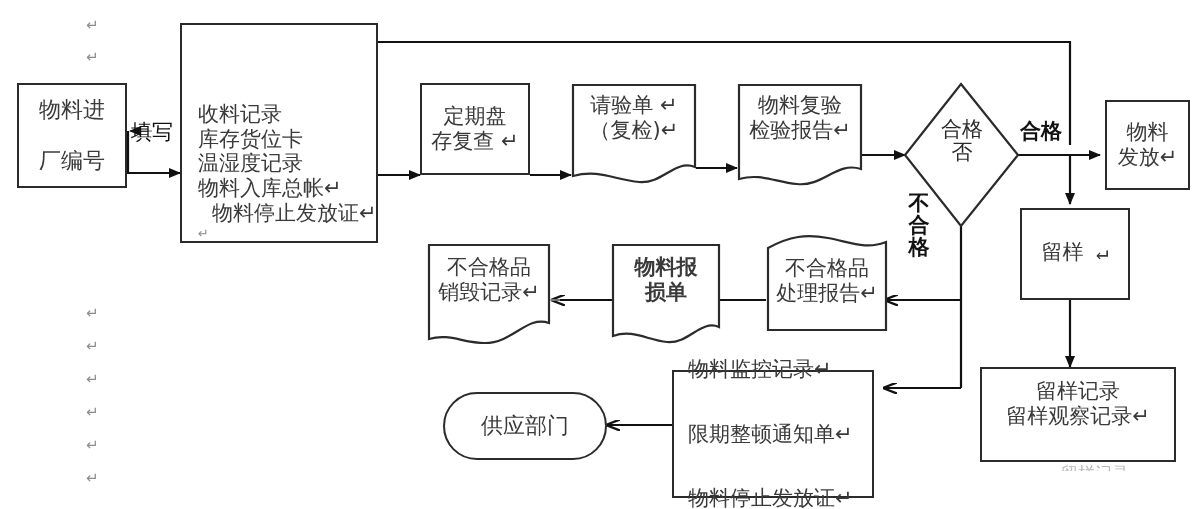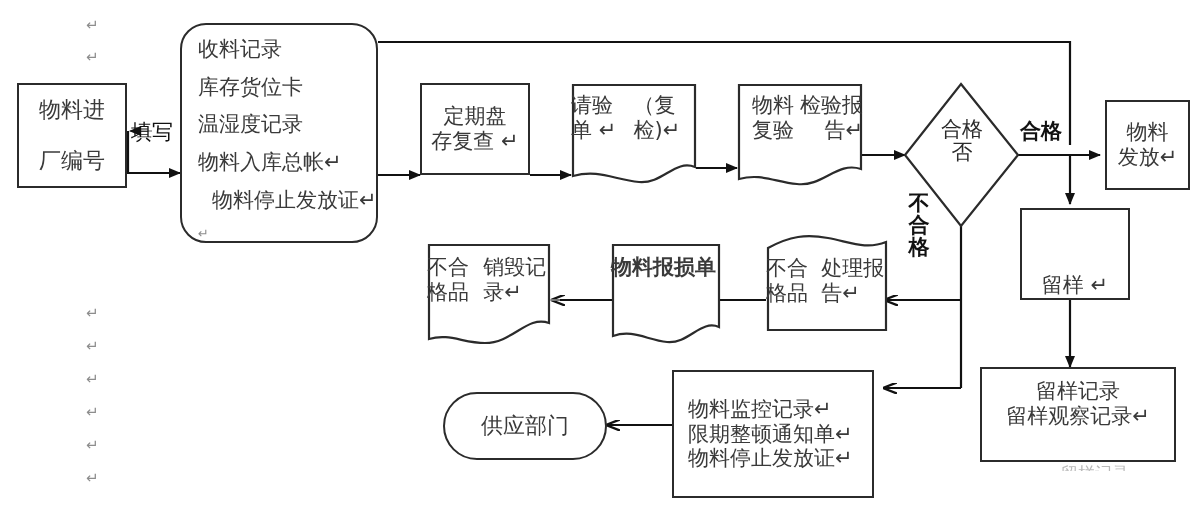--- a/index.html
+++ b/index.html
@@ -9,21 +9,21 @@
 
   .node{position:absolute;box-sizing:border-box;display:flex;flex-direction:column;
         align-items:center;justify-content:center;color:#3a3a3a;line-height:1.18;}
   .rect{border:2px solid #2b2b2b;background:#fff;}
   .node .ln{white-space:nowrap;}
   .pil{color:#8d8d8d;font-size:13px;}
 
   
   .docwrap{position:absolute;}
   .docwrap svg{position:absolute;left:0;top:0;overflow:visible;}
-  .doctext{position:absolute;left:0;top:0;width:100%;display:flex;
+  .doctext{position:absolute;left:0;top:0;width:100%;display:flex;flex-direction:column;
            align-items:center;color:#3a3a3a;line-height:1.18;}
 
   .diamond-label{position:absolute;color:#2b2b2b;line-height:1.1;}
   .vlabel{position:absolute;color:#111;font-weight:bold;line-height:1.05;text-align:center;}
   .elabel{position:absolute;color:#111;}
   .marks{position:absolute;color:#8d8d8d;font-size:15px;}
   .stadium{border:2px solid #2b2b2b;border-radius:60px;background:#fff;}
   .cutoff{position:absolute;color:#b9b9b9;font-size:17px;white-space:nowrap;
           overflow:hidden;height:9px;}
 </style>
@@ -93,21 +93,21 @@
   <div class="marks" style="left:86px;top:436px;">↵</div>
   <div class="marks" style="left:86px;top:469px;">↵</div>
 
   <div class="node rect" style="left:17px;top:83px;width:110px;height:105px;font-size:22px;gap:25px;">
     <div class="ln">物料进</div>
     <div class="ln">厂编号</div>
   </div>
 
   <div class="elabel" style="left:131px;top:118px;font-size:21px;text-align:center;">填写</div>
 
-  <div class="node rect" style="left:180px;top:23px;width:198px;height:220px;font-size:21px;align-items:flex-start;padding-left:16px;justify-content:space-between;padding-top:12px;border-radius:26px;">
+  <div class="node rect" style="left:180px;top:23px;width:198px;height:220px;font-size:21px;align-items:flex-start;padding-left:16px;justify-content:flex-end;padding-top:12px;">
     <div class="ln">收料记录</div>
     <div class="ln">库存货位卡</div>
     <div class="ln">温湿度记录</div>
     <div class="ln">物料入库总帐↵</div>
     <div class="ln" style="padding-left:14px;">物料停止发放证↵</div>
     <div class="ln pil">↵</div>
   </div>
 
   <div class="node rect" style="left:420px;top:83px;width:110px;height:92px;font-size:21px;">
     <div class="ln">定期盘</div>
@@ -145,21 +145,21 @@
     <div>不</div>
     <div>合</div>
     <div>格</div>
   </div>
 
   <div class="node rect" style="left:1105px;top:100px;width:85px;height:90px;font-size:21px;">
     <div class="ln">物料</div>
     <div class="ln">发放↵</div>
   </div>
 
-  <div class="node rect" style="left:1020px;top:208px;width:110px;height:92px;font-size:21px;justify-content:flex-end;">
+  <div class="node rect" style="left:1020px;top:208px;width:110px;height:92px;font-size:21px;justify-content:center;font-family:Liberation Mono, monospace;">
     <div class="ln">留样 ↵</div>
   </div>
 
   <div class="node rect" style="left:980px;top:367px;width:196px;height:95px;font-size:21px;justify-content:flex-start;padding-top:10px;">
     <div class="ln">留样记录</div>
     <div class="ln">留样观察记录↵</div>
   </div>
 
   <div class="cutoff" style="left:1010px;top:462px;width:170px;text-align:center;">留样记录</div>
 
@@ -186,21 +186,21 @@
   <div class="docwrap" style="left:427px;top:243px;width:124px;height:107px;">
     <svg width="124" height="107" viewBox="0 0 124 107">
       <path d="M2,2 L122,2 L122,80 C100,72 86,100 58,100 C36,100 22,90 2,96 Z" fill="#fff" stroke="#2b2b2b" stroke-width="2.2"></path>
     </svg>
     <div class="doctext" style="top:12px;font-size:21px;">
       <div class="ln">不合格品</div>
       <div class="ln">销毁记录↵</div>
     </div>
   </div>
 
-  <div class="node rect" style="left:672px;top:370px;width:202px;height:128px;font-size:21px;align-items:flex-start;padding-left:14px;">
+  <div class="node rect" style="left:672px;top:370px;width:202px;height:128px;font-size:21px;align-items:flex-start;padding-left:14px;gap:40px;">
     <div class="ln">物料监控记录↵</div>
     <div class="ln">限期整顿通知单↵</div>
     <div class="ln">物料停止发放证↵</div>
   </div>
 
   <div class="node stadium" style="left:443px;top:392px;width:164px;height:68px;font-size:22px;text-align:center;">
     <div class="ln">供应部门</div>
   </div>
 
 </div>

